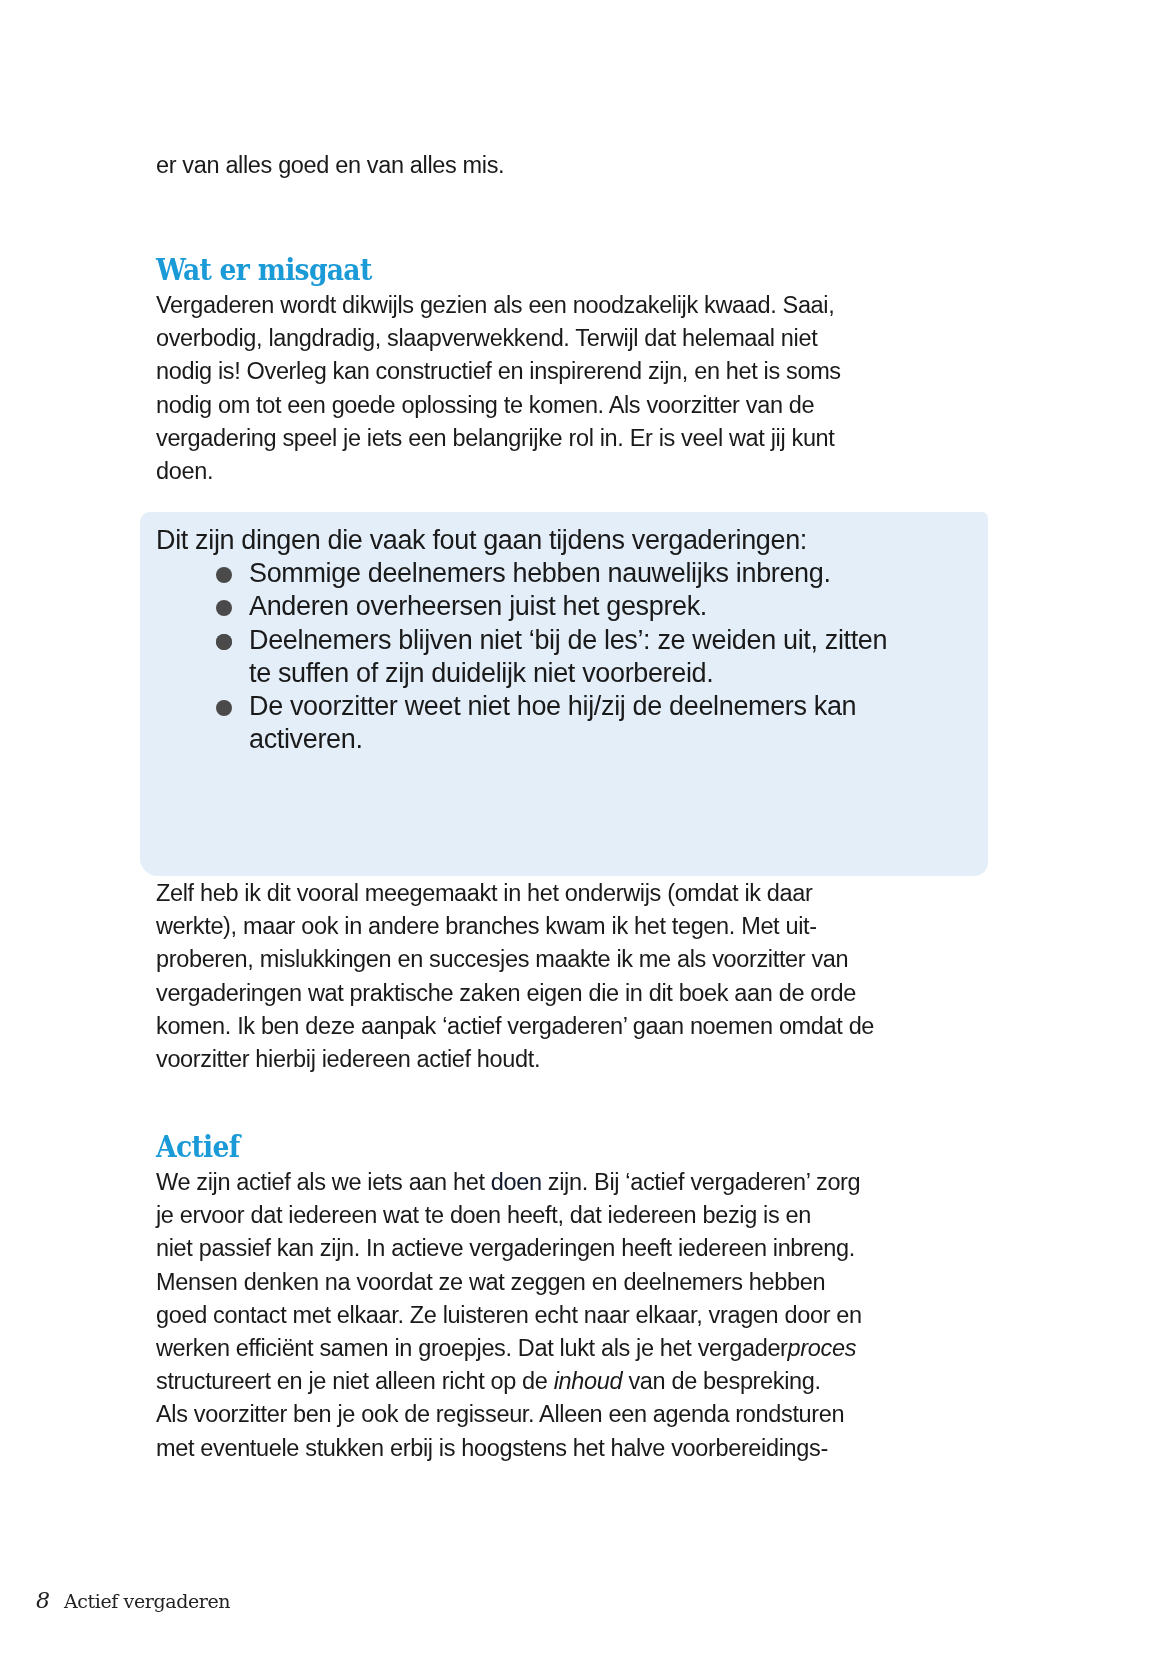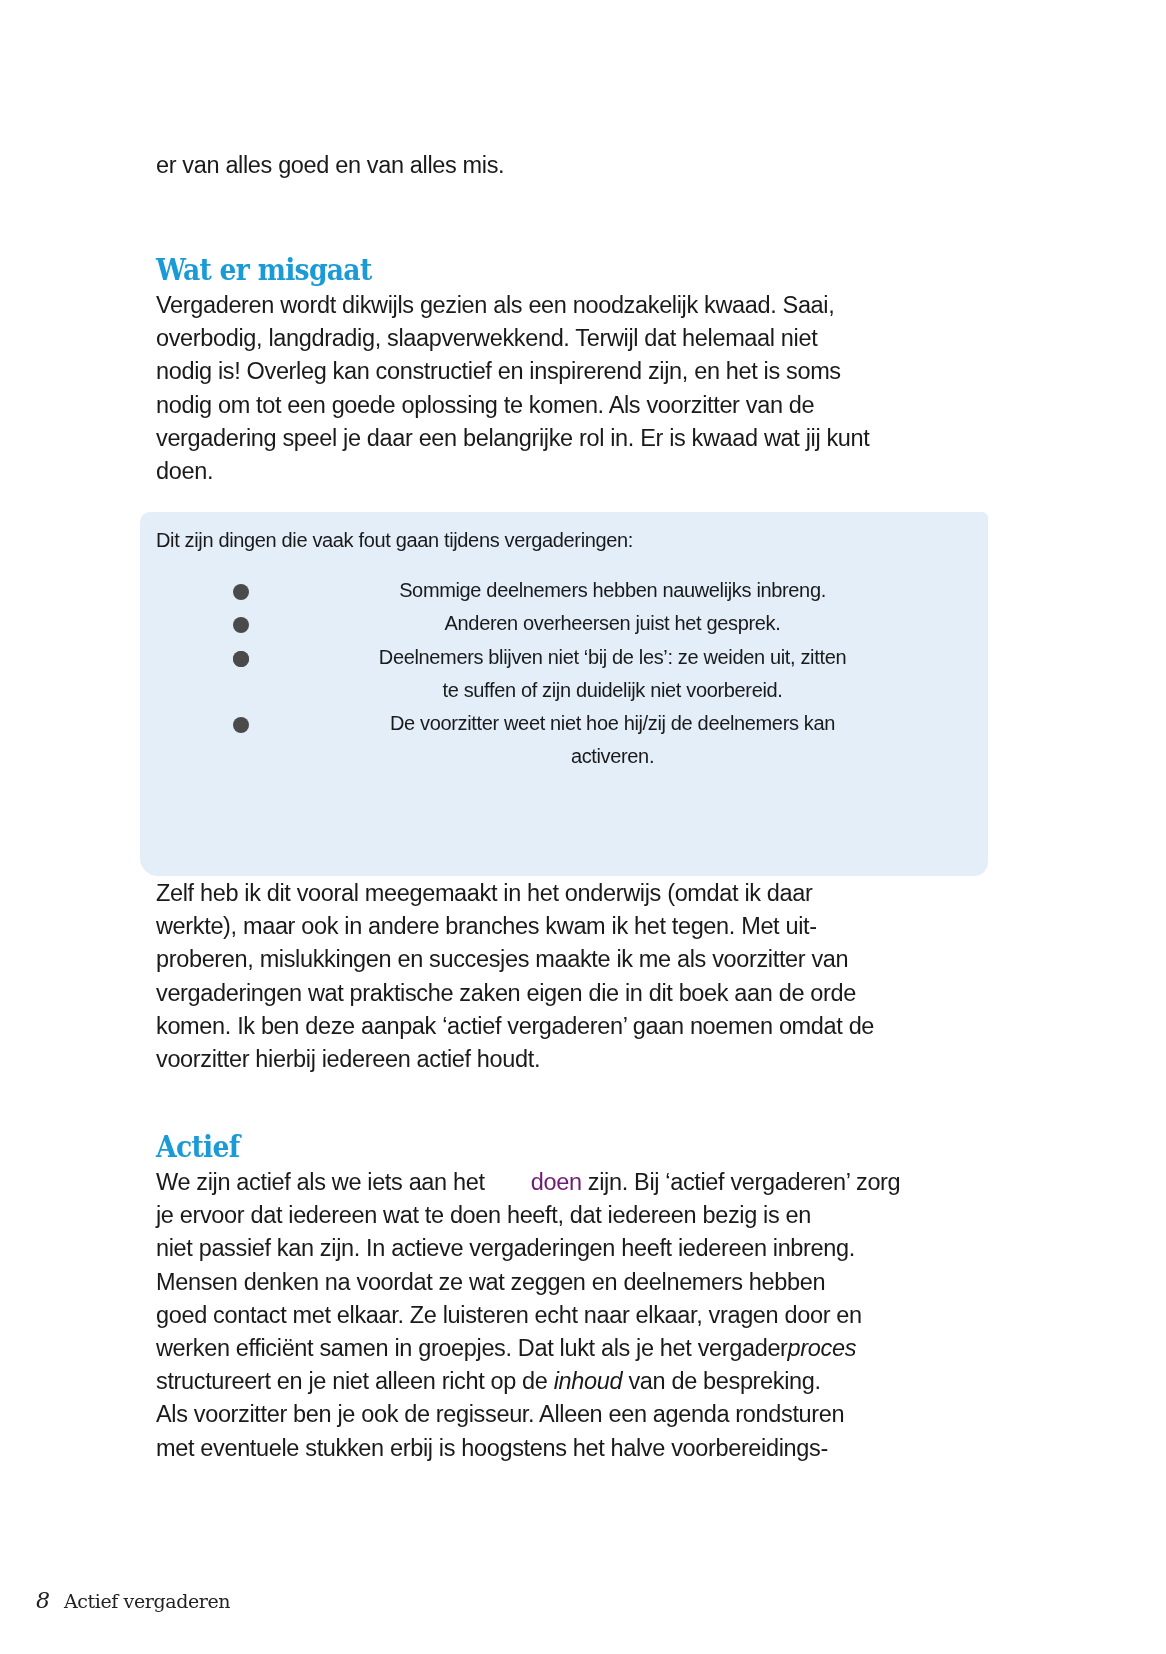--- a/index.html
+++ b/index.html
@@ -5,44 +5,44 @@
   html, body { margin:0; padding:0; background:#ffffff; }
   body { width:1166px; height:1654px; position:relative; overflow:hidden;
          font-family:"Liberation Sans", sans-serif; color:#1a1a1a; }
   .txt { position:absolute; left:156px; width:820px; font-size:23.5px; line-height:33.2px;
          letter-spacing:-0.35px; font-family:"Liberation Sans", sans-serif; }
   .txt p { margin:0; }
   .heading { position:absolute; left:156px; font-family:"DejaVu Serif", serif; font-weight:bold;
              font-size:29px; color:#1a9ad6; letter-spacing:-0.8px; transform:scaleX(0.92); transform-origin:left; }
   .box { position:absolute; left:140px; top:512px; width:848px; height:364px; background:#e3eef9;
          border-radius:10px 6px 14px 18px; }
-  .box-inner { position:absolute; left:156px; top:524px; width:820px; font-size:20px; line-height:33.2px; letter-spacing:-0.35px; }
-  .box-inner ul { list-style:none; margin:17px; padding:0 0 0 93px;text-align:center; }
+  .box-inner { position:absolute; left:156px; top:524px; width:820px; font-size:27px; line-height:33.2px; letter-spacing:-0.35px; }
+  .box-inner ul { list-style:none; margin:0; padding:0 0 0 93px; }
   .box-inner li { position:relative; }
   .bullet { position:absolute; left:-33px; top:10px; width:16px; height:16px; border-radius:50%; background:#4a4a4a; }
-  .accent { color:#701a75;margin-left:40px; }
+  .accent { color:#0f172a; }
   .footer { position:absolute; top:1588px; left:36px; display:flex; align-items:center; gap:14px; }
   .page-num { font-family:"DejaVu Serif", serif; font-style:italic; font-size:22px; color:#222; }
   .footer-title { font-family:"DejaVu Serif", serif; font-weight:normal; font-size:19px; color:#222; letter-spacing:-0.4px; }
 </style>
 </head>
 <body>
 
 <div class="txt" style="top:149px;">
   <p>er van alles goed en van alles mis.</p>
 </div>
 
 <div class="heading" style="top:253px;">Wat er misgaat</div>
 
 <div class="txt" style="top:289px;">
   <p>Vergaderen wordt dikwijls gezien als een noodzakelijk kwaad. Saai,</p>
   <p>overbodig, langdradig, slaapverwekkend. Terwijl dat helemaal niet</p>
   <p>nodig is! Overleg kan constructief en inspirerend zijn, en het is soms</p>
   <p>nodig om tot een goede oplossing te komen. Als voorzitter van de</p>
-  <p>vergadering speel je daar een belangrijke rol in. Er is kwaad wat jij kunt</p>
+  <p>vergadering speel je iets een belangrijke rol in. Er is veel wat jij kunt</p>
   <p>doen.</p>
 </div>
 
 <div class="box"></div>
 <div class="box-inner">
   <p style="margin:0">Dit zijn dingen die vaak fout gaan tijdens vergaderingen:</p>
   <ul>
     <li><span class="bullet"></span><span>Sommige deelnemers hebben nauwelijks inbreng.</span></li>
     <li><span class="bullet"></span><span>Anderen overheersen juist het gesprek.</span></li>
     <li><span class="bullet"></span></li>

